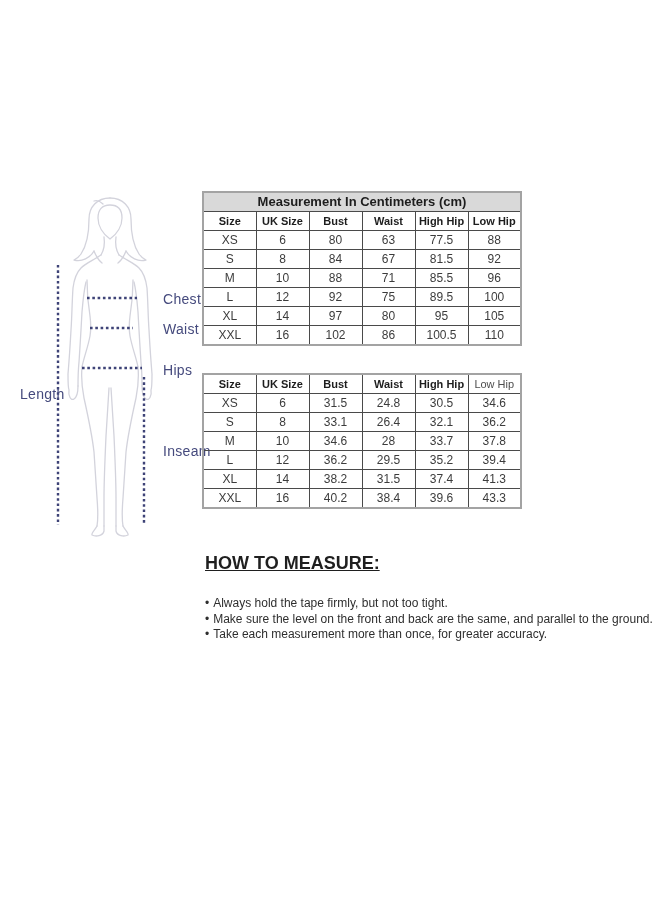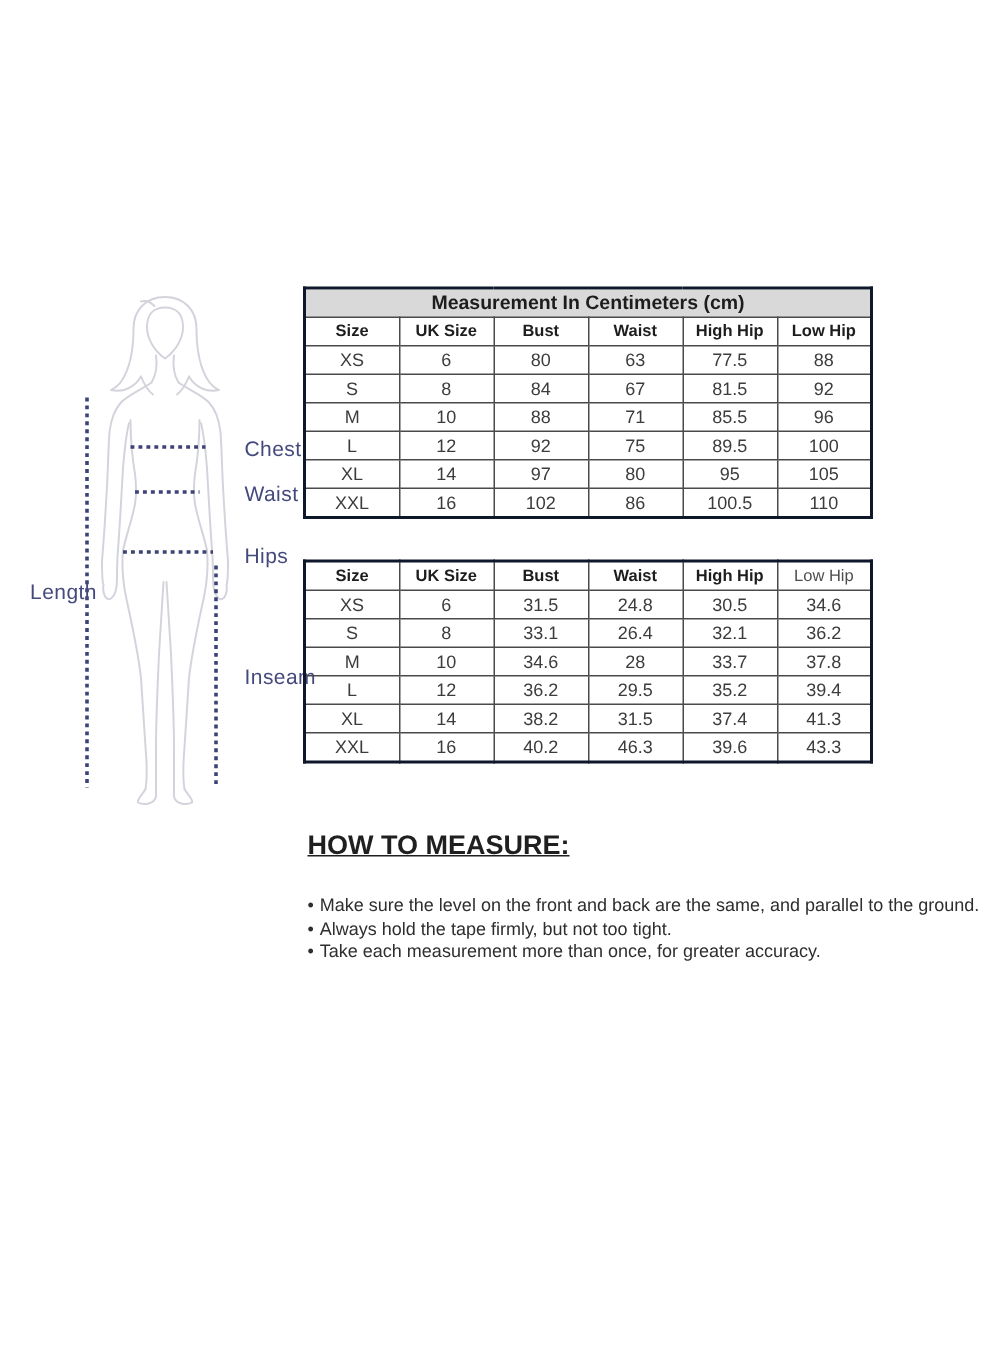--- a/index.html
+++ b/index.html
@@ -18,23 +18,23 @@
     letter-spacing:.3px;line-height:14px;
   }
   .lbl-chest {left:163px;top:292px;}
   .lbl-waist {left:163px;top:322px;}
   .lbl-hips  {left:163px;top:363px;text-align:center;}
   .lbl-length{left:20px; top:387px;}
   .lbl-inseam{left:163px;top:444px;}
 
   
   .size-table{
-    position:absolute;left:202px;width:380px;border-collapse:collapse;table-layout:fixed;
+    position:absolute;left:202px;width:320px;border-collapse:collapse;table-layout:fixed;
     font-family:"Liberation Sans",sans-serif;text-align:center;
-    border:2px solid #0f172a;
+    border:2px solid #a3a3a3;
   }
   .table-cm{top:191px;}
   .table-in{top:373px;}
   .size-table th,.size-table td{
     border:1px solid #4a4a4a;padding:0;height:18px;line-height:18px;overflow:hidden;
   }
   .table-title{
     background:#d9d9d9;font-weight:bold;font-size:13px;color:#1d1d1d;height:21px;line-height:21px;
   }
   .head-row th{font-weight:bold;font-size:11px;color:#1d1d1d;}
@@ -215,35 +215,35 @@
         <td>14</td>
         <td>38.2</td>
         <td>31.5</td>
         <td>37.4</td>
         <td>41.3</td>
       </tr>
       <tr>
         <td>XXL</td>
         <td>16</td>
         <td>40.2</td>
-        <td>46.3</td>
+        <td>38.4</td>
         <td>39.6</td>
         <td>43.3</td>
       </tr>
     </tbody>
   </table>
 
   <div class="howto">
     <div class="howto-heading">HOW TO MEASURE:</div>
     <div class="howto-tips">
       <div class="tip">
-        <span class="bullet">•</span><span>Make sure the level on the front and back are the same, and parallel to the ground.</span>
+        <span class="bullet">•</span><span>Always hold the tape firmly, but not too tight.</span>
       </div>
       <div class="tip">
-        <span class="bullet">•</span><span>Always hold the tape firmly, but not too tight.</span>
+        <span class="bullet">•</span><span>Make sure the level on the front and back are the same, and parallel to the ground.</span>
       </div>
       <div class="tip">
         <span class="bullet">•</span><span>Take each measurement more than once, for greater accuracy.</span>
       </div>
     </div>
   </div>
 
 </div>
 
 </body></html>

